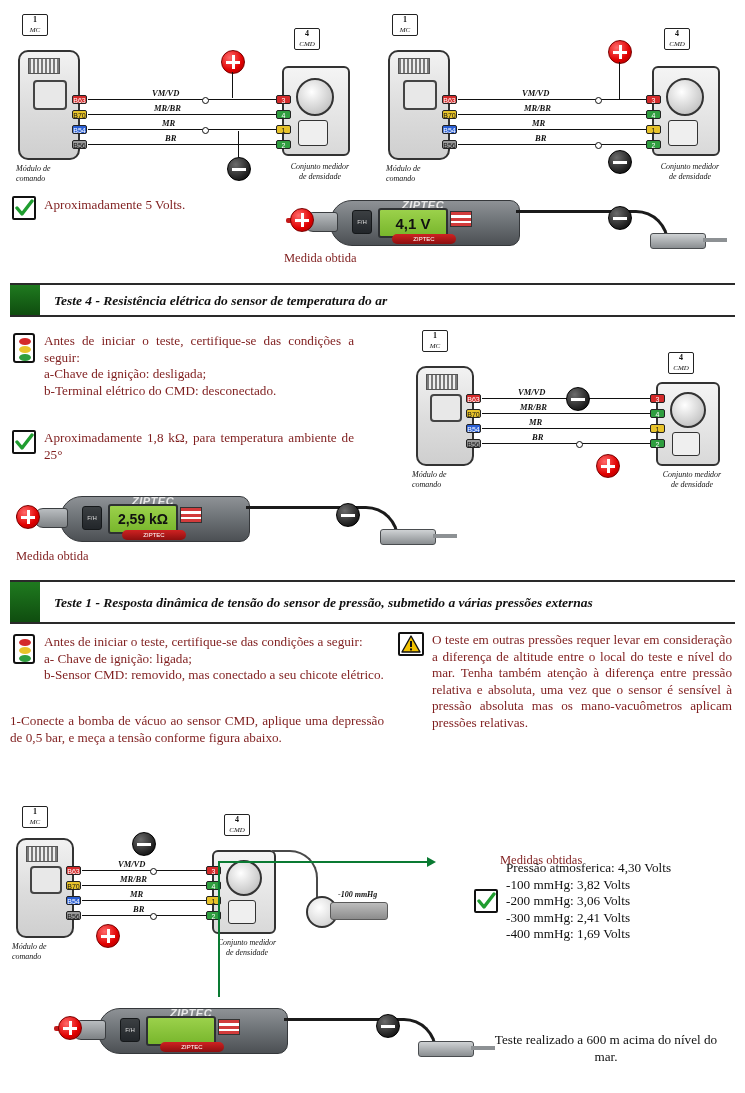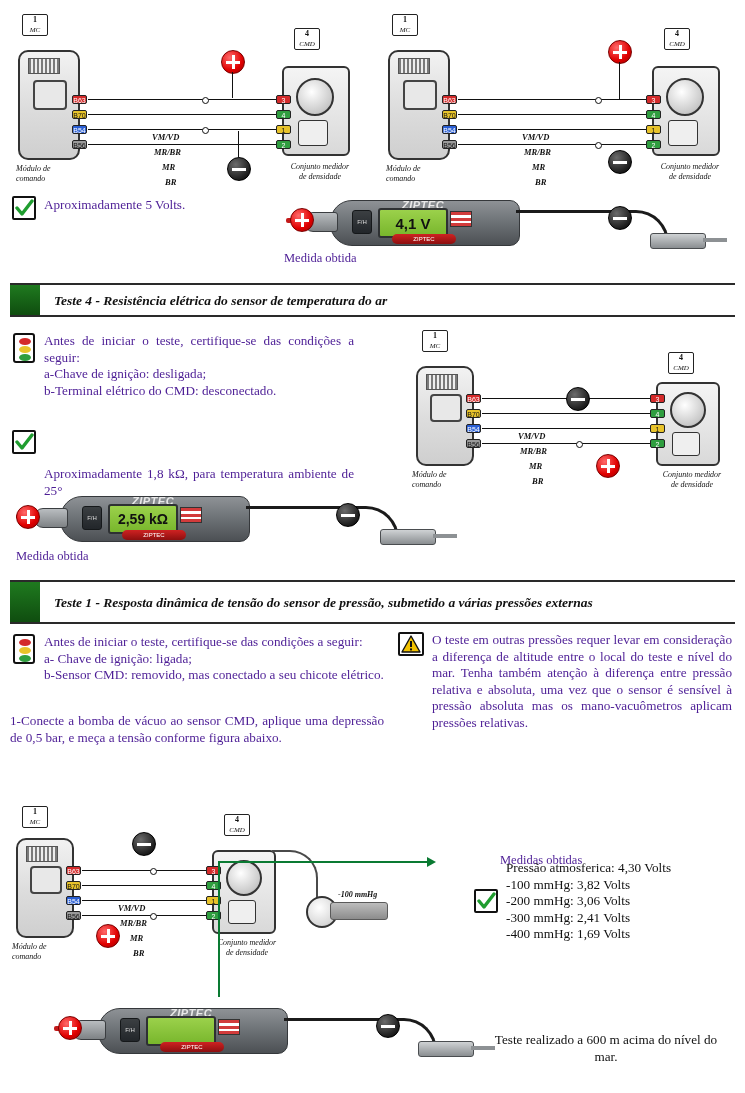--- a/index.html
+++ b/index.html
@@ -46,21 +46,21 @@
   .icon-light .lamp{position:absolute;left:4px;width:12px;height:7px;border-radius:50%;}
   .icon-warn{
     position:absolute;width:26px;height:24px;box-sizing:border-box;
     border:2px solid #111;background:#fff;border-radius:2px;
   }
 
   
   .ptext{
     position:absolute;
     font-family:"Liberation Serif",serif;
-    font-size:13.2px;line-height:16.5px;color:#4c1d95;
+    font-size:13.2px;line-height:16.5px;color:#7f1d1d;
     text-align:justify;
   }
   .ptext.nojust{text-align:left;}
 
   
   .diagram{position:absolute;}
   .mod-tag{
     position:absolute;width:26px;height:22px;box-sizing:border-box;
     border:1.5px solid #222;background:#fff;border-radius:2px;
     text-align:center;font-family:"Liberation Serif",serif;font-size:7px;line-height:10px;
@@ -91,21 +91,21 @@
   .therm{
     position:absolute;box-sizing:border-box;border:1.5px solid #333;border-radius:3px;background:#efefef;
   }
   .pin{
     position:absolute;box-sizing:border-box;
     font-family:"Liberation Sans",sans-serif;font-size:7px;color:#fff;
     text-align:center;line-height:9px;height:9px;width:15px;border:1px solid #222;border-radius:2px;
   }
   .wirelabel{
     position:absolute;font-family:"Liberation Serif",serif;font-style:italic;font-weight:bold;
-    font-size:8.5px;color:#111;white-space:nowrap;margin-top:44px;
+    font-size:8.5px;color:#111;white-space:nowrap;
   }
   .caption{
     position:absolute;font-family:"Liberation Serif",serif;font-style:italic;font-size:8px;
     line-height:9.5px;color:#111;
   }
   .wire{position:absolute;background:#111;height:1px;}
   .wirev{position:absolute;background:#111;width:1px;}
   .node{position:absolute;width:5px;height:5px;border-radius:50%;border:1px solid #111;background:#fff;}
 
   
@@ -390,21 +390,21 @@
     <div class="pin" style="left:250px;top:109px;background:#2f9e3f;">2</div>
     <div class="caption" style="left:250px;top:140px;width:84px;white-space:pre-line;text-align:center;">Conjunto medidor
 de densidade</div>
   </div>
 
   <div class="icon-box icon-check" style="left:12px;top:430px;">
     <svg width="20" height="20" viewBox="0 0 20 20">
         <path d="M3 10 L8 16 L18 3" stroke="#1f9d2f" stroke-width="3.4" fill="none" stroke-linecap="round" stroke-linejoin="round"></path>
       </svg>
   </div>
-  <div class="ptext" style="left:44px;top:430px;width:310px;margin-top:36px;">Aproximadamente 1,8 kΩ, para temperatura ambiente de 25°</div>
+  <div class="ptext" style="left:44px;top:430px;width:310px;">Aproximadamente 1,8 kΩ, para temperatura ambiente de 25°</div>
 
   <div class="meter" style="left:60px;top:496px;">
     <div class="body"></div>
     <div class="nose"></div>
     <div class="tip"></div>
     <div class="leftbtn">F/H</div>
     <div class="brand">ZIPTEC</div>
     <div class="screen" style="font-size:14px;">2,59 kΩ</div>
     <div class="flag"></div>
     <div class="logo">ZIPTEC</div>

